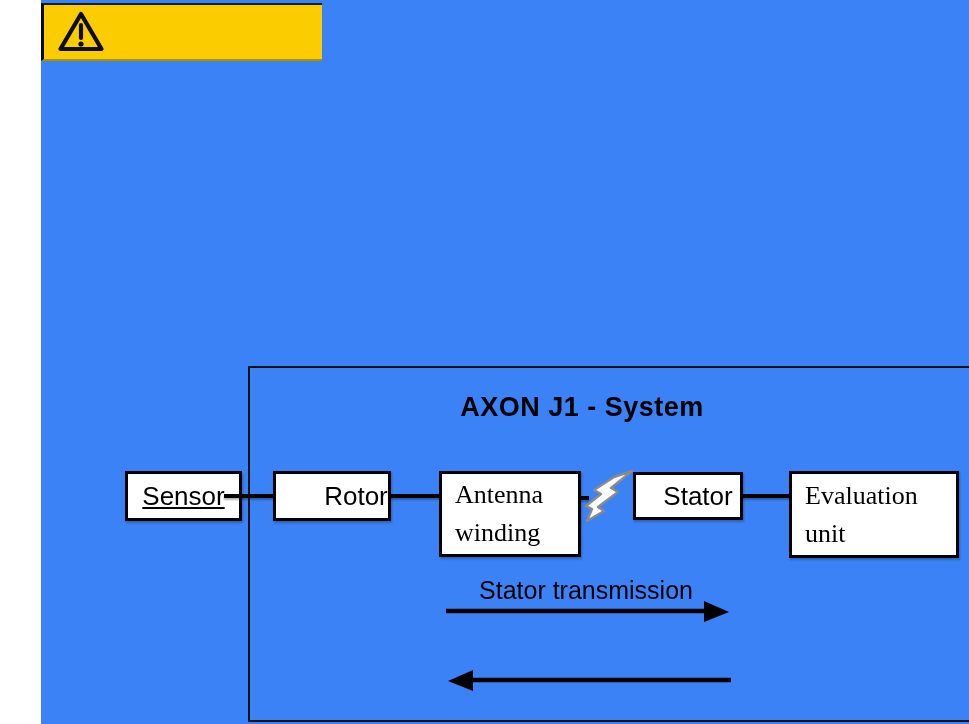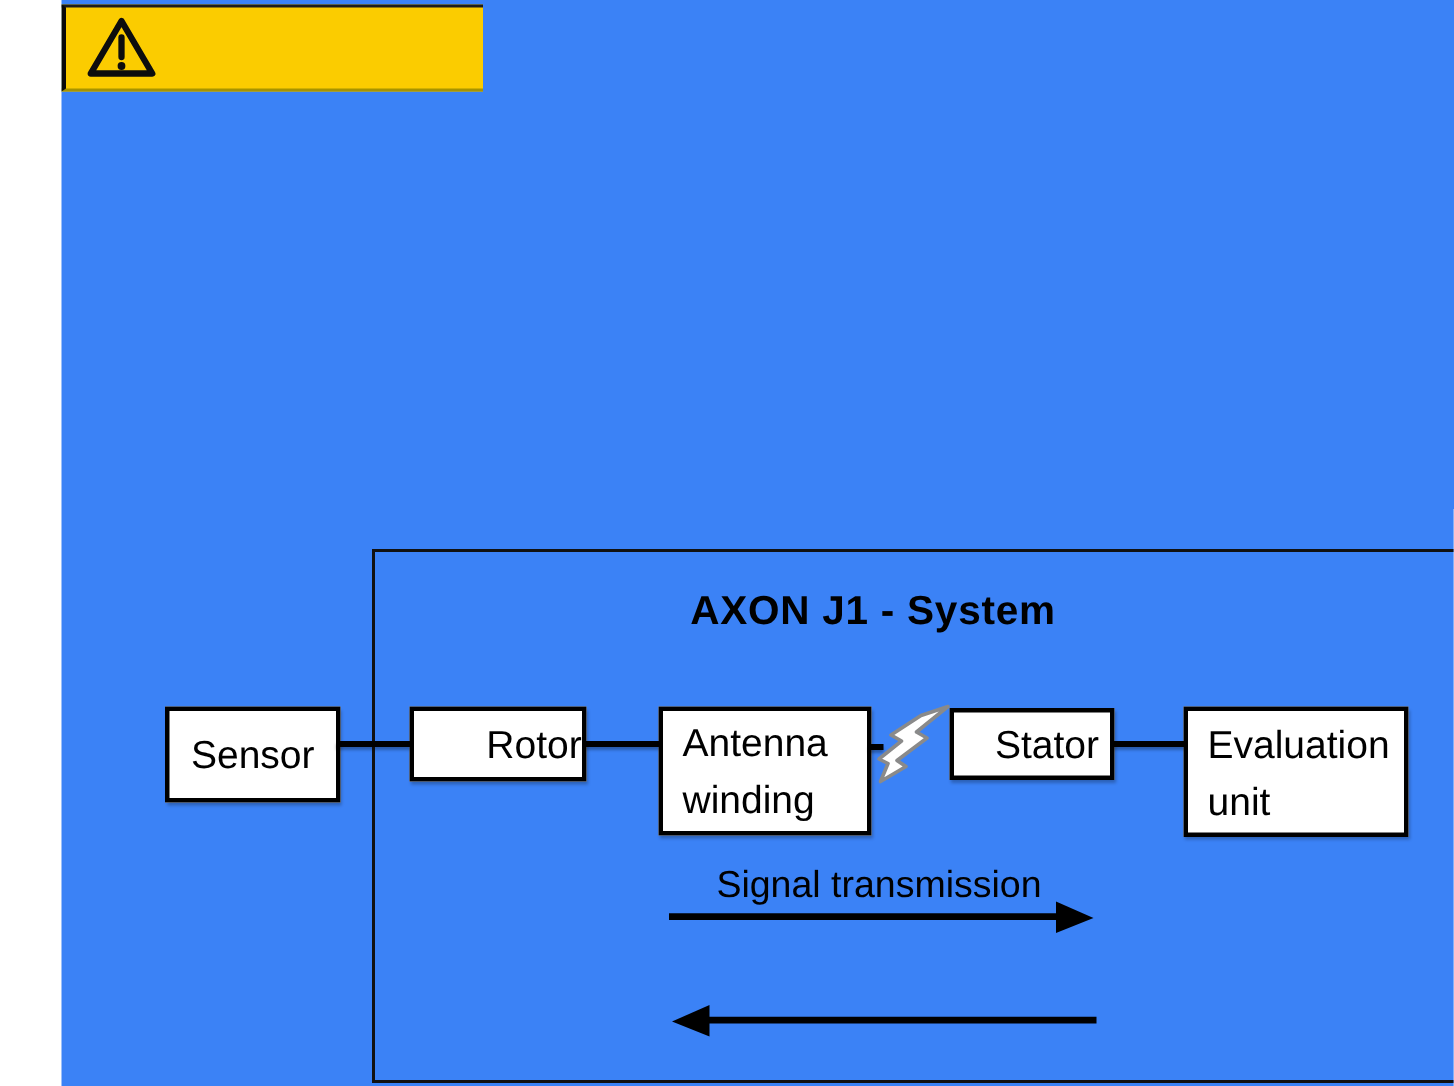--- a/index.html
+++ b/index.html
@@ -53,27 +53,27 @@
     position: absolute;
     border: 3px solid #000;
     background: #fff;
     display: flex;
     align-items: center;
     font-size: 26px;
     line-height: 38px;
     box-shadow: 1px 2px 2px rgba(0,0,0,0.25);
   }
   .node.center { justify-content: center; text-align: center; }
-  .node.left   { justify-content: flex-start; padding-left: 13px; padding-right: 6px; }
+  .node.left   { justify-content: flex-start; padding-left: 13px; padding-right: 6px; font-family: Liberation Serif, serif; }
 
-  .box-sensor     { left: 69px;  top: 471px; width: 117px; height: 64px; }
+  .box-sensor     { left: 84px;  top: 471px; width: 117px; height: 50px; text-decoration: underline; }
   .box-rotor      { left: 232px; top: 471px; width: 118px; height: 50px; padding-left: 48px; }
   .box-antenna    { left: 398px; top: 471px; width: 142px; height: 86px; }
   .box-stator     { left: 592px; top: 472px; width: 110px; height: 48px; padding-left: 20px; }
-  .box-evaluation { left: 748px; top: 471px; width: 150px; height: 87px; }
+  .box-evaluation { left: 748px; top: 471px; width: 170px; height: 87px; }
 
   
   .connector {
     position: absolute;
     height: 4px;
     background: #000;
     box-shadow: 0 2px 2px rgba(0,0,0,0.3);
   }
   .conn-1 { left: 183px; top: 494px; width: 50px; }
   .conn-2 { left: 349px; top: 494px; width: 50px; }
@@ -130,21 +130,21 @@
 
   <div class="connector conn-1"></div>
   <div class="connector conn-2"></div>
   <div class="connector conn-3"></div>
   <div class="connector conn-4"></div>
 
   <svg class="lightning" width="62" height="64" viewBox="0 0 62 64">
     <path d="M51 7 L30 24 L37 28 L17 43 L23 47 L6 57 L11 45 L5 42 L20 30 L13 26 L33 13 Z" fill="#ffffff" stroke="#8a8a8a" stroke-width="2.4" stroke-linejoin="round"></path>
   </svg>
 
-  <div class="arrow-label label-signal">Signal transmission</div>
+  <div class="arrow-label label-signal">Stator transmission</div>
   <svg class="arrow-svg arrow-signal" width="295" height="28" viewBox="0 0 295 28">
     <line x1="5" y1="13" x2="266" y2="13" stroke="#000" stroke-width="4.5"></line>
     <polygon points="263,3 288,14 263,24" fill="#000"></polygon>
   </svg>
 
   <svg class="arrow-svg arrow-power" width="292" height="28" viewBox="0 0 292 28">
     <line x1="287" y1="13" x2="26" y2="13" stroke="#000" stroke-width="4.5"></line>
     <polygon points="29,3 4,14 29,24" fill="#000"></polygon>
   </svg>
 

